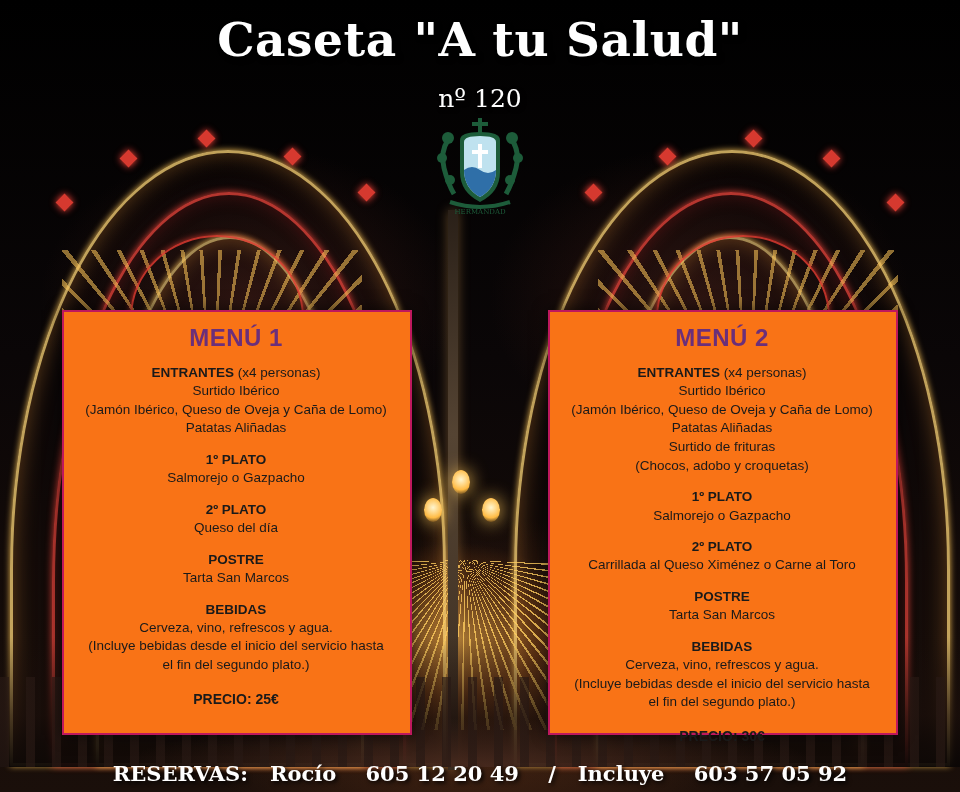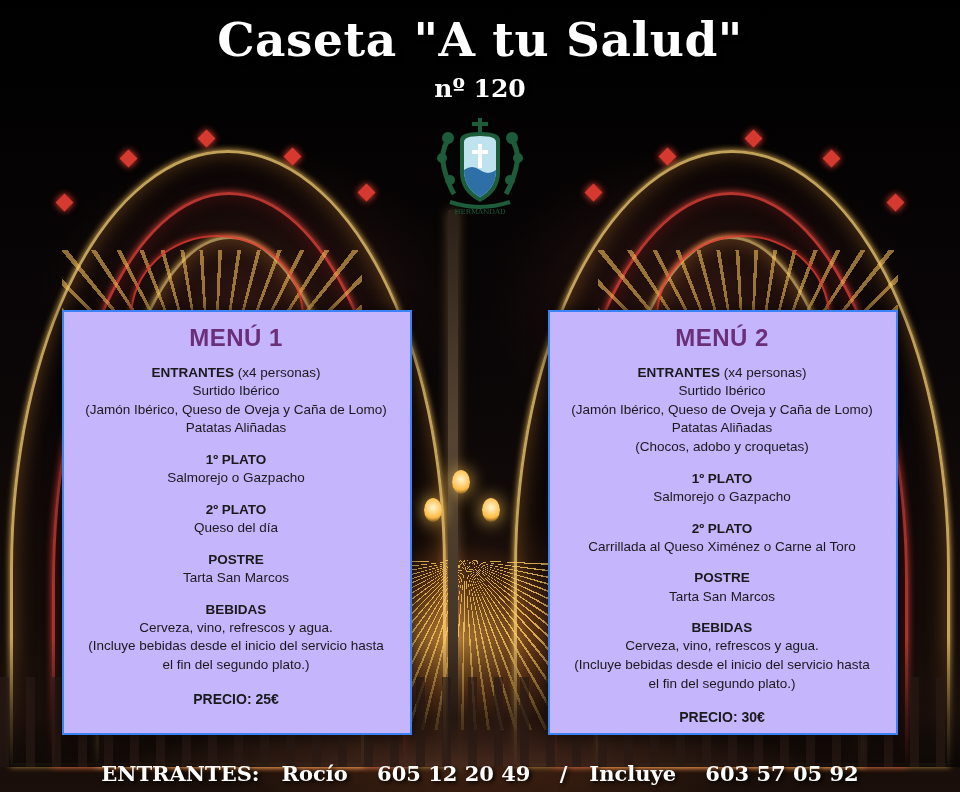--- a/index.html
+++ b/index.html
@@ -127,47 +127,47 @@
     text-align: center;
     color: #ffffff;
     font-family: "DejaVu Serif", serif;
     font-weight: bold;
     font-size: 47px;
     letter-spacing: 0.5px;
     text-shadow: 3px 3px 5px rgba(0,0,0,0.95), 0 0 3px #000;
   }
   .subtitle {
     position: absolute;
-    top: 74px; left: 0; right: 0;
+    top: 84px; left: 0; right: 0;
     text-align: center;
     color: #ffffff;
     font-family: "DejaVu Serif", serif;
-    font-weight: bold;
+    font-weight: normal;
     font-size: 25px;
     text-shadow: 2px 2px 4px rgba(0,0,0,0.95);
   }
 
   
   .crest {
     position: absolute;
     top: 110px;
     left: 50%;
     transform: translateX(-50%);
     width: 120px;
     height: 110px;
   }
 
   
   .menu-card {
     position: absolute;
     top: 310px;
     width: 350px;
     height: 425px;
-    background: #c4b5fd;
-    border: 2px solid #3b82f6;
+    background: #f97316;
+    border: 2px solid #be185d;
     box-shadow: 0 0 14px rgba(0,0,0,0.6);
     padding: 8px 10px 0 8px;
     box-sizing: border-box;
     color: #1a1a1a;
     text-align: center;
   }
   .menu-card.left { left: 62px; }
   .menu-card.right { right: 62px; text-align: center; }
   .menu-head {
     color: #6b2f7a;
@@ -308,20 +308,21 @@
     <div class="menu-head">MENÚ 2</div>
 
     <div class="section">
       <div class="sec-title">
         <span>ENTRANTES</span>
         <span class="thin">(x4 personas)</span>
       </div>
       <div class="sec-line">Surtido Ibérico</div>
       <div class="sec-line">(Jamón Ibérico, Queso de Oveja y Caña de Lomo)</div>
       <div class="sec-line">Patatas Aliñadas</div>
+      <div class="sec-line">Surtido de frituras</div>
       <div class="sec-line">(Chocos, adobo y croquetas)</div>
     </div>
 
     <div class="section">
       <div class="sec-title">1º PLATO</div>
       <div class="sec-line">Salmorejo o Gazpacho</div>
     </div>
 
     <div class="section">
       <div class="sec-title">2º PLATO</div>
@@ -337,21 +338,21 @@
       <div class="sec-title">BEBIDAS</div>
       <div class="sec-line">Cerveza, vino, refrescos y agua.</div>
       <div class="sec-line">(Incluye bebidas desde el inicio del servicio hasta</div>
       <div class="sec-line">el fin del segundo plato.)</div>
     </div>
 
     <div class="price">PRECIO: 30€</div>
   </div>
 
   <div class="footer">
-    <span>ENTRANTES:</span>
+    <span>RESERVAS:</span>
     <span>&nbsp;</span>
     <span>Rocío</span>
     <span>&nbsp;&nbsp;</span>
     <span>605 12 20 49</span>
     <span>&nbsp;&nbsp;</span>
     <span class="sep">/</span>
     <span>&nbsp;</span>
     <span>Incluye</span>
     <span>&nbsp;&nbsp;</span>
     <span>603 57 05 92</span>

